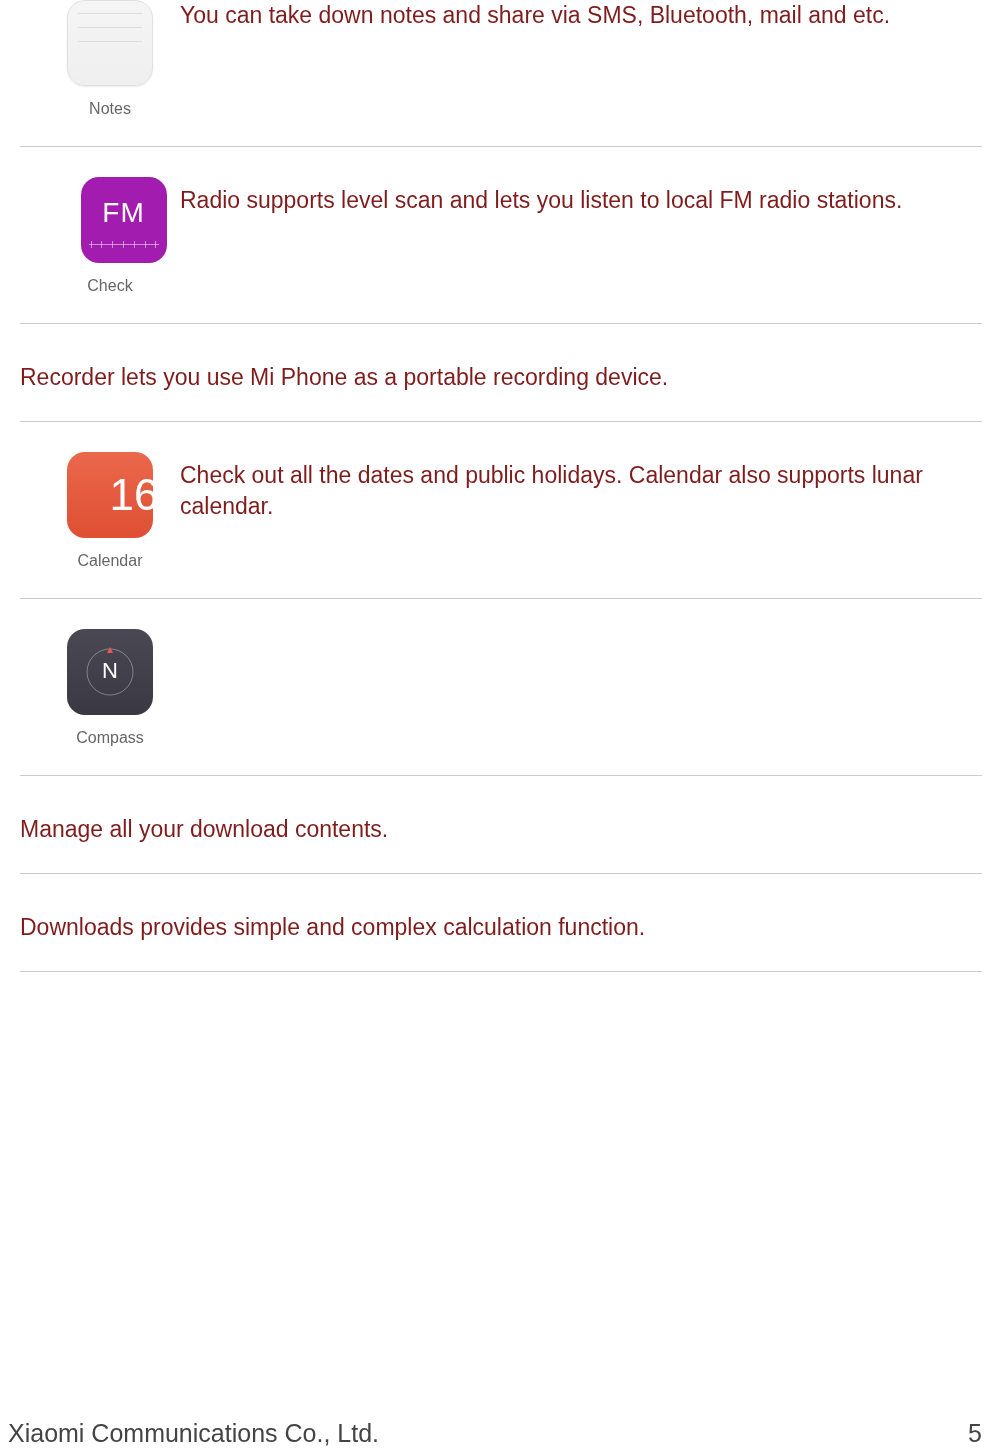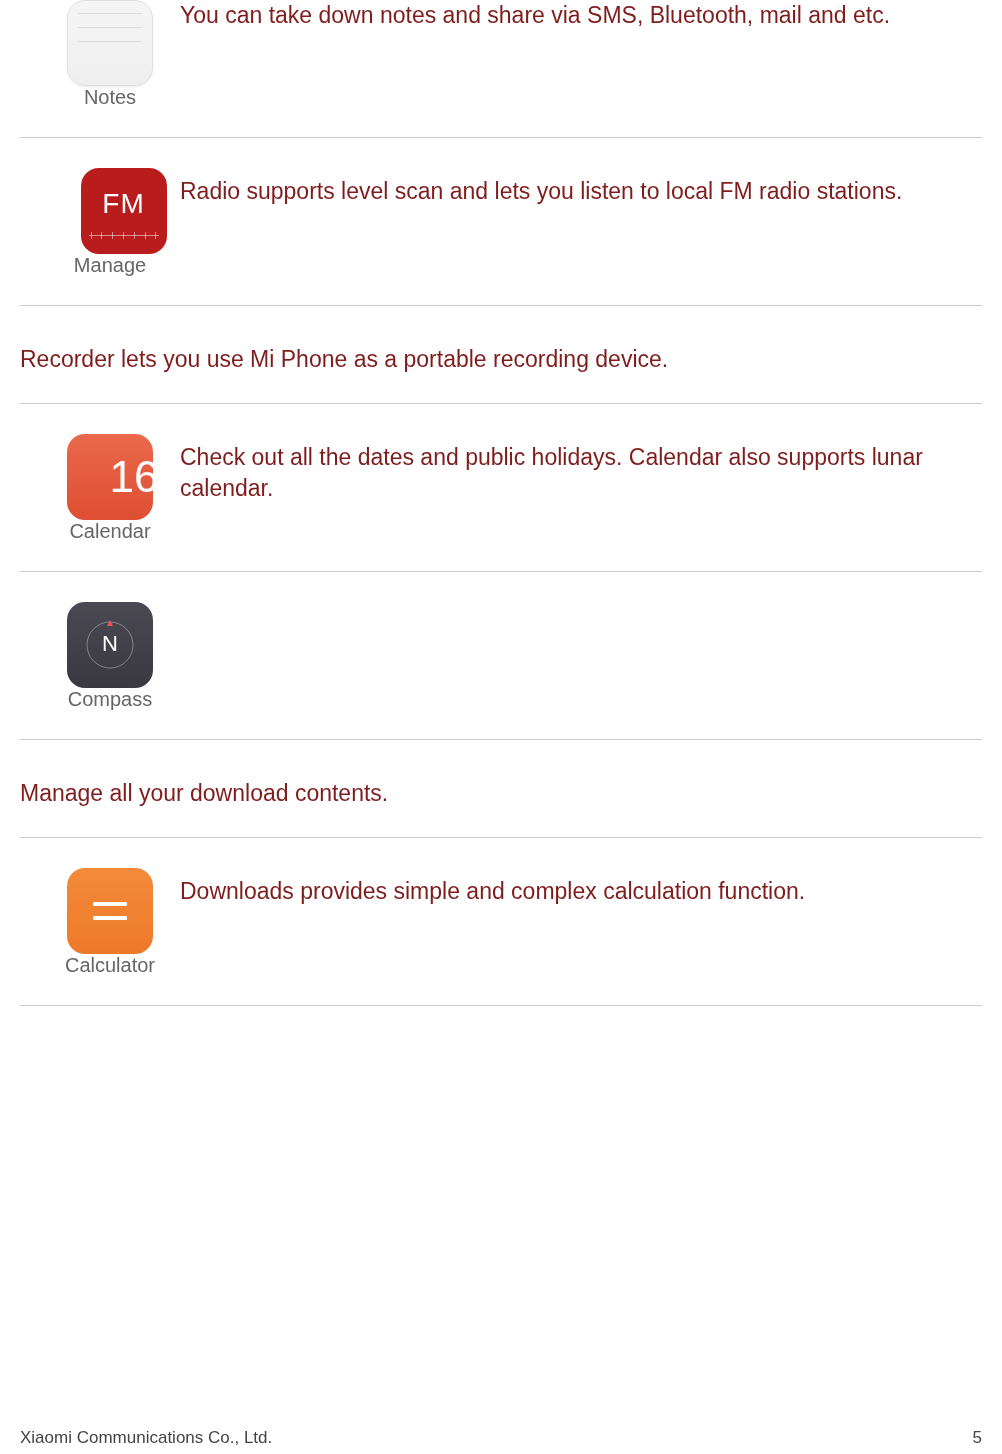--- a/index.html
+++ b/index.html
@@ -35,22 +35,22 @@
       width: 86px;
       height: 86px;
       border-radius: 18px;
       display: flex;
       align-items: center;
       justify-content: center;
       position: relative;
       overflow: hidden;
     }
     .icon-label {
-      margin-top: 0;
-      font-size: 20px;
+      margin-top: 14px;
+      font-size: 16px;
       color: #666;
       text-align: left;
     }
     .description {
       flex: 1;
       font-size: 23px;
       color: #7f1d1d;
       line-height: 1.35;
       padding-top: 8px;
       padding-right: 10px;
@@ -68,21 +68,21 @@
     .icon-notes::before {
       content: "";
       position: absolute;
       top: 12px; left: 10px; right: 10px; height: 1px;
       background: #ddd;
       box-shadow: 0 14px 0 #ddd, 0 28px 0 #ddd;
     }
 
     
     .icon-radio {
-      background: #b91c1c;
+      background: #a21caf;
       color: #fff;
       margin-left: 27px;
     }
     .icon-radio .fm {
       font-family: Arial, sans-serif;
       font-weight: 500;
       font-size: 28px;
       letter-spacing: 1px;
       margin-top: -14px;
     }
@@ -158,25 +158,25 @@
       background: #fff;
       top: 34px; left: 50%;
       transform: translateX(-50%);
       box-shadow: 0 14px 0 #fff;
       border-radius: 1px;
     }
 
     .footer {
       position: absolute;
       bottom: 6px;
-      left: 20px;
+      left: 8px;
       right: 20px;
       display: flex;
       justify-content: space-between;
-      font-size: 17px;
+      font-size: 25px;
       color: #444;
     }
   </style>
 </head>
 <body>
 
 <div class="content">
 
   <div class="item first">
     <div class="left">
@@ -193,21 +193,21 @@
         <div class="ticks">
             <span></span>
             <span></span>
             <span></span>
             <span></span>
             <span></span>
             <span></span>
             <span></span>
           </div>
       </div>
-      <div class="icon-label">Manage</div>
+      <div class="icon-label">Check</div>
     </div>
     <div class="description">Radio supports level scan and lets you listen to local FM radio stations.</div>
   </div>
 
   <div class="item">
     <div class="description">Recorder lets you use Mi Phone as a portable recording device.</div>
   </div>
 
   <div class="item">
     <div class="left">
@@ -230,24 +230,20 @@
       </div>
       <div class="icon-label">Compass</div>
     </div>
   </div>
 
   <div class="item">
     <div class="description">Manage all your download contents.</div>
   </div>
 
   <div class="item">
-    <div class="left">
-      <div class="icon icon-calculator"></div>
-      <div class="icon-label">Calculator</div>
-    </div>
     <div class="description">Downloads provides simple and complex calculation function.</div>
   </div>
 
 </div>
 
 <div class="footer">
   <span>Xiaomi Communications Co., Ltd.</span>
   <span>5</span>
 </div>
 

